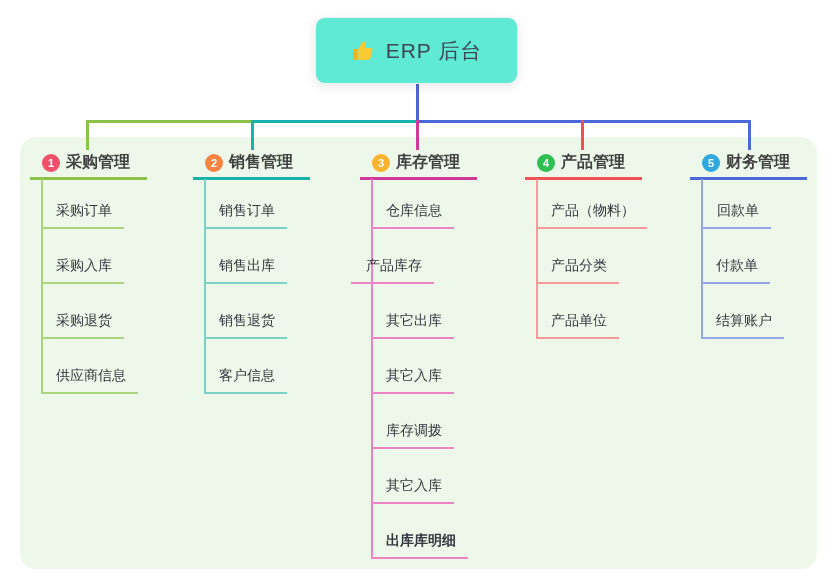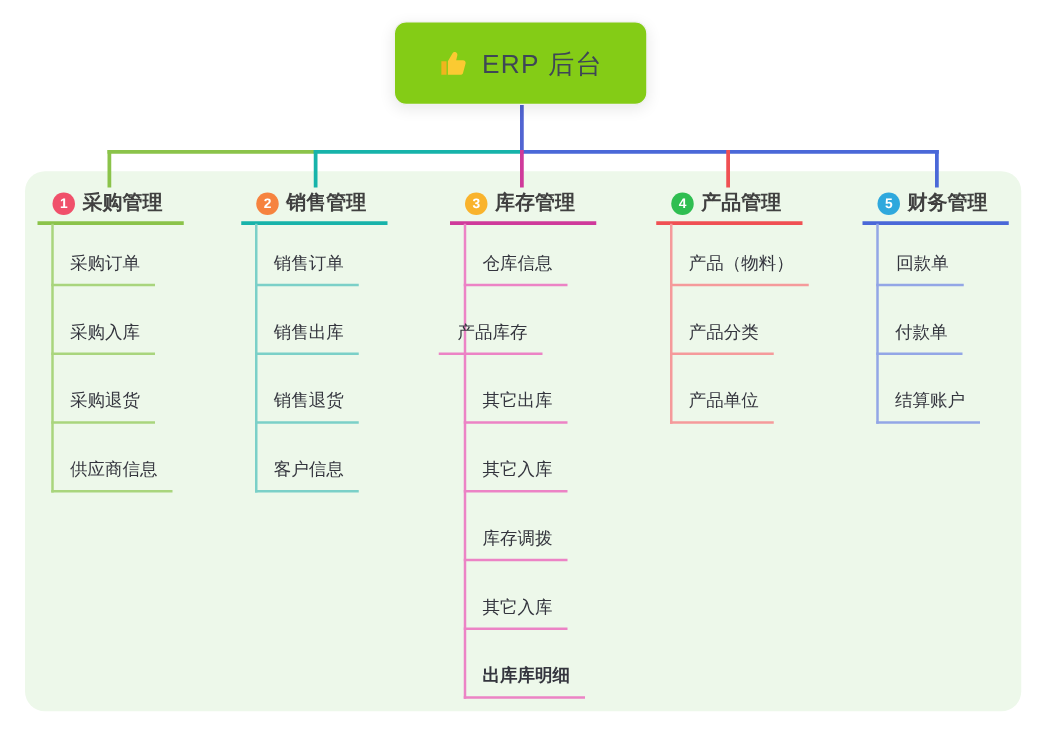--- a/index.html
+++ b/index.html
@@ -11,21 +11,21 @@
     background:#ffffff; overflow:hidden;
   }
 
   .panel {
     position:absolute; left:20px; top:137px; width:797px; height:432px;
     border-radius:16px; background:#edf8ea;
   }
 
   .root-card {
     position:absolute; left:315px; top:17px; width:203px; height:67px;
-    background:#84cc16; border:1px solid #f1f1f1; border-radius:10px;
+    background:#5eead4; border:1px solid #f1f1f1; border-radius:10px;
     box-shadow:0 3px 12px rgba(0,0,0,0.09);
     display:flex; align-items:center; justify-content:center; gap:10px;
     cursor:pointer;
   }
   .root-title { font-size:21px; font-weight:500; color:#3e4656; letter-spacing:1px; }
   .root-icon { width:25px; height:25px; display:block; }
 
   .line { position:absolute; }
   .drop { top:120px; width:3px; height:30px; }
   .bus  { top:120px; height:3px; }

